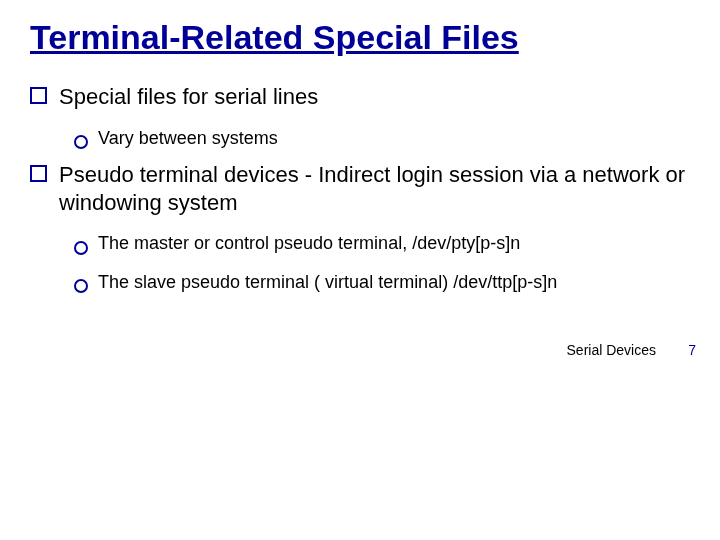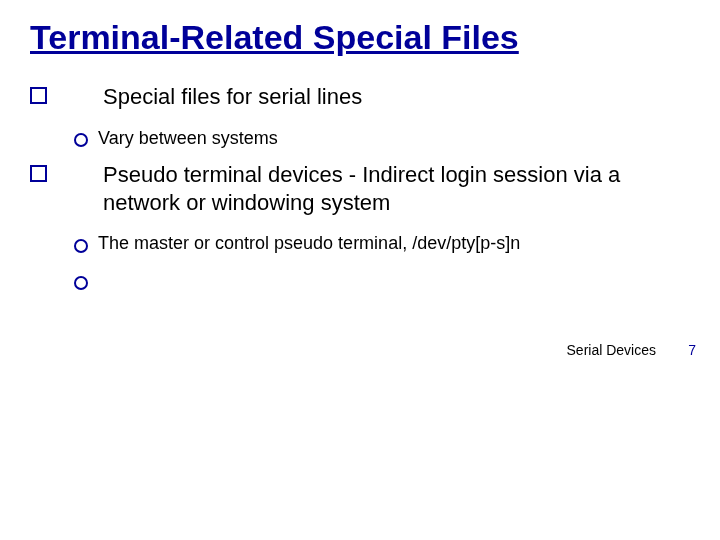--- a/index.html
+++ b/index.html
@@ -27,41 +27,40 @@
     line-height: 1.15;
   }
   .content {
     font-size: 22px;
     line-height: 1.25;
   }
   .lvl1 {
     display: flex;
     align-items: baseline;
     margin-top: 10px;
-    gap: 44px;
   }
   .lvl1 .bullet-sq {
     width: 13px;
     height: 13px;
     border: 2px solid #000099;
     margin-right: 12px;
     flex: 0 0 auto;
     margin-top: 6px;
   }
   .lvl1 .txt {
     flex: 1 1 auto;
   }
   .lvl2-group {
     padding-left: 44px;
     font-size: 18px;
     margin-top: 4px;
   }
   .lvl2 {
     display: flex;
-    align-items: center;
+    align-items: flex-end;
     margin-top: 16px;
   }
   .lvl2 .bullet-circ {
     width: 10px;
     height: 10px;
     border: 2px solid #000099;
     border-radius: 50%;
     margin-right: 10px;
     flex: 0 0 auto;
     margin-top: 5px;
@@ -107,20 +106,21 @@
       <span class="bullet-sq"></span>
       <span class="txt">Pseudo terminal devices - Indirect login session via a network or windowing system</span>
     </div>
     <div class="lvl2-group">
       <div class="lvl2">
         <span class="bullet-circ"></span>
         <span class="txt">The master or control pseudo terminal, /dev/pty[p-s]n</span>
       </div>
       <div class="lvl2">
         <span class="bullet-circ"></span>
+        <span class="txt">The slave pseudo terminal ( virtual terminal) /dev/ttp[p-s]n</span>
       </div>
     </div>
 
 
   </div>
 
   <div class="footer-label">Serial Devices</div>
   <div class="page-num">7</div>
 </div>
 

